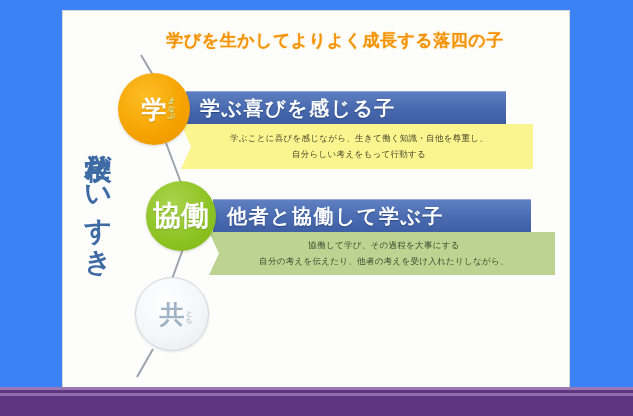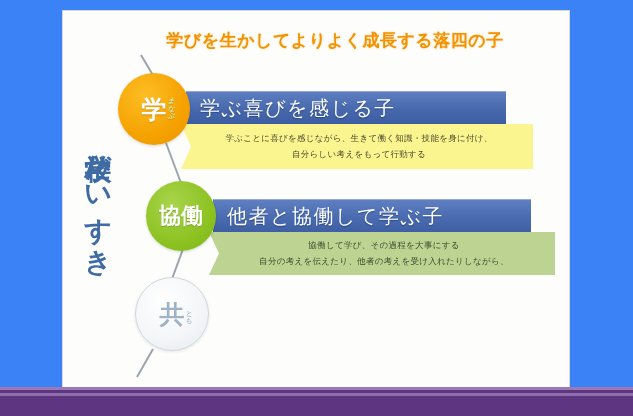--- a/index.html
+++ b/index.html
@@ -117,41 +117,41 @@
     box-shadow: 0 1px 3px rgba(0,0,0,.16);
   }
   .badge.b1 .badge-label { color: #ffffff; text-shadow: 0 1px 1px rgba(160,100,0,.45); }
   .badge.b1 .badge-ruby { color: #cfe9a8; font-style: italic; }
 
   .badge.b2 {
     left: 83px; top: 170px; width: 70px; height: 70px;
     background: radial-gradient(circle at 38% 32%, #a8d44c 0%, #8cc220 62%, #7eb417 100%);
     box-shadow: 0 1px 3px rgba(0,0,0,.16);
   }
-  .badge.b2 .badge-label { color: #ffffff; font-size: 22px; text-shadow: 0 1px 1px rgba(80,120,20,.45); font-family: Liberation Serif, serif; }
+  .badge.b2 .badge-label { color: #ffffff; font-size: 28px; text-shadow: 0 1px 1px rgba(80,120,20,.45); font-family: Liberation Serif, serif; }
 
   .badge.b3 {
     left: 72px; top: 266px; width: 74px; height: 74px;
     background: radial-gradient(circle at 40% 32%, #ffffff 0%, #f4f6f8 55%, #e7ebef 100%);
     border: 1px solid #cfd6dd;
     box-shadow: 0 1px 3px rgba(0,0,0,.10);
   }
   .badge.b3 .badge-label { color: #9fb3c4; text-shadow: 0 1px 0 #ffffff; }
   .badge.b3 .badge-ruby { color: #b3c3d0; }
 
   
   .band {
     position: absolute;
     height: 33px;
     display: flex;
     align-items: center;
     padding-left: 14px;
     color: #ffffff;
     font-size: 20px;
-    font-weight: normal;
+    font-weight: bold;
     letter-spacing: 1.5px;
     white-space: nowrap;
     z-index: 3;
     text-shadow: 0 1px 1px rgba(10,40,90,.5);
   }
   .band.h1 {
     left: 123px; top: 80px; width: 320px;
     background: linear-gradient(180deg, #5d7fc0 0%, #4768ad 55%, #3d5da3 100%);
     border-top: 1px solid #8fa6d6;
   }
@@ -211,21 +211,21 @@
       <path d="M 103 132 L 118 172" stroke="#9aa3ae" stroke-width="2" fill="none"></path>
       <path d="M 120 238 L 109 268" stroke="#9aa3ae" stroke-width="2" fill="none"></path>
       <path d="M 90 338 L 74 366" stroke="#9aa3ae" stroke-width="2" fill="none"></path>
     </svg>
 
     <div class="title">学びを生かしてよりよく成長する落四の子</div>
 
     <div class="vtext">学校だいすき</div>
 
     <div class="desc d1">
-      <span class="desc-line">学ぶことに喜びを感じながら、生きて働く知識・技能を身に付け、</span>
+      <span class="desc-line">学ぶことに喜びを感じながら、生きて働く知識・自他を尊重し、</span>
       <span class="desc-line">自分らしい考えをもって行動する</span>
     </div>
     <div class="band h1">
       <span>学ぶ喜びを感じる子</span>
     </div>
     <div class="badge b1">
       <span class="badge-label">学<span class="badge-ruby">まなぶ</span>
       </span>
     </div>
 

